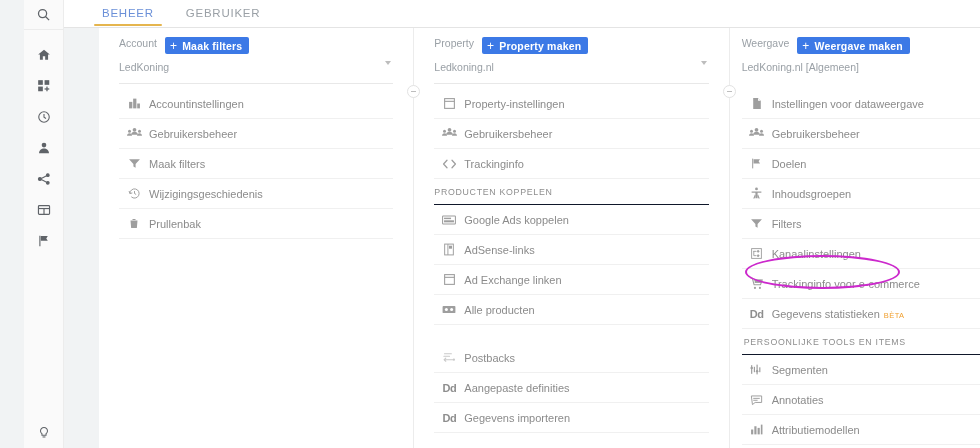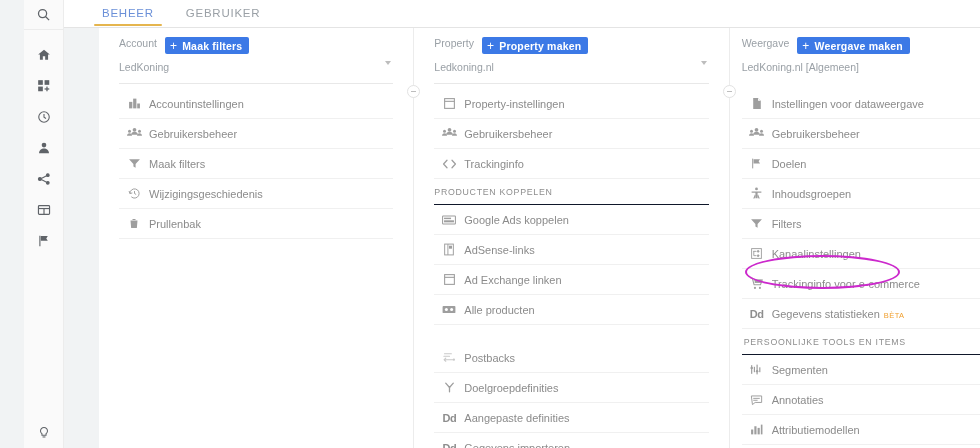--- a/index.html
+++ b/index.html
@@ -408,29 +408,20 @@
                 <line x1="4" y1="4" x2="15" y2="4"></line>
                   <line x1="3" y1="8" x2="12" y2="8"></line>
                 <path d="M4 13.5h13"></path>
                   <circle cx="19" cy="13.5" r="1.8" fill="#c9c9c9" stroke="none"></circle>
                 <path d="M6 11l-2.5 2.5L6 16"></path>
               </svg>
             </span>
             <span class="row-label">Postbacks</span>
           </div>
 
-          <div class="row">
-            <span class="row-ico">
-              <svg width="13" height="13" viewBox="0 0 24 24" fill="none" stroke="#9e9e9e" stroke-width="2.4" stroke-linecap="round">
-                <path d="M5 4l7 8 7-8"></path>
-                  <line x1="12" y1="12" x2="12" y2="20"></line>
-              </svg>
-            </span>
-            <span class="row-label">Doelgroepdefinities</span>
-          </div>
 
           <div class="row">
             <span class="row-ico">
                 <span class="dd">Dd</span>
               </span>
             <span class="row-label">Aangepaste definities</span>
           </div>
 
           <div class="row">
             <span class="row-ico">

